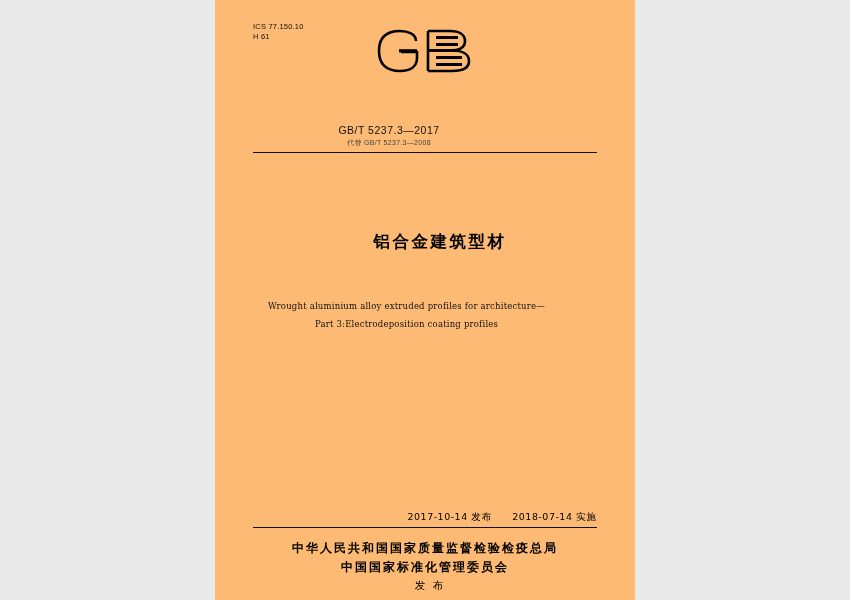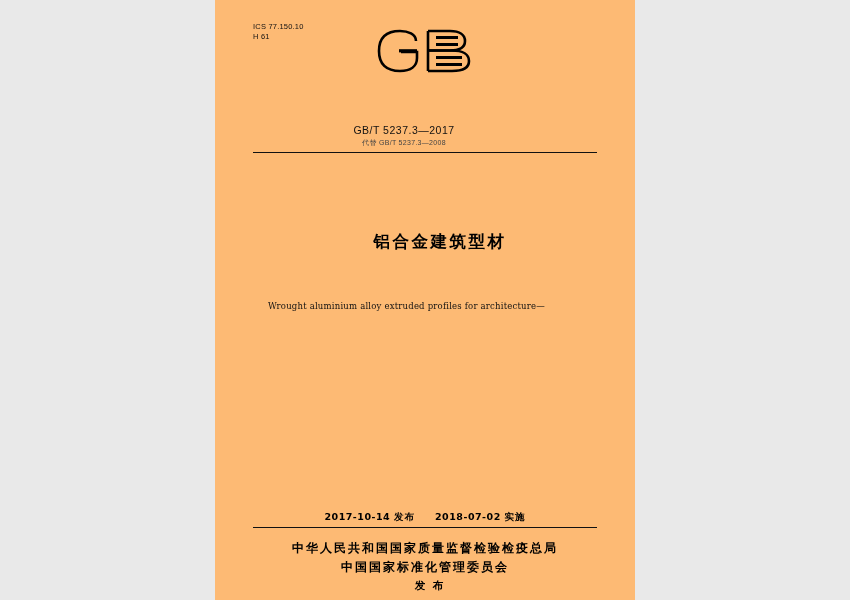--- a/index.html
+++ b/index.html
@@ -65,21 +65,20 @@
     text-indent: 5px;
   }
 
   
   .std-no {
     position: absolute;
     left: 0;
     top: 124px;
     width: 348px;
     text-align: center;
-    margin-left: 15px;
   }
   .std-no .main {
     font-family: "Liberation Sans", sans-serif;
     font-size: 10.5px;
     letter-spacing: 0.5px;
     color: #111;
   }
   .std-no .repl {
     margin-top: 2px;
     font-family: "Liberation Sans", sans-serif;
@@ -128,24 +127,24 @@
     letter-spacing: 0.2px;
   }
 
   
   .dates {
     position: absolute;
     left: 38px;
     top: 511px;
     width: 344px;
     display: flex;
-    justify-content: center;
+    justify-content: flex-end;
     font-family: "DejaVu Sans", sans-serif;
     font-size: 9.5px;
-    font-weight: 700;
+    font-weight: 400;
     color: #000;
     letter-spacing: 0.5px;
     gap: 20px;
   }
   .dates .d-label { letter-spacing: 1px; }
 
   
   .publisher {
     position: absolute;
     left: 0;
@@ -163,21 +162,21 @@
     display: inline-block;
     text-align: right;
   }
   .publisher .issue {
     display: inline-block;
     vertical-align: bottom;
     margin-left: 10px;
     margin-bottom: 1px;
     font-family: "DejaVu Serif", serif;
     font-size: 10.5px;
-    font-weight: 700;
+    font-weight: 400;
     letter-spacing: 2px;
     color: #000;
   }
   .pub-rows { display: inline-block; }
 </style>
 </head>
 <body>
 
 <div class="page-wrap">
   <div class="sheet">
@@ -216,29 +215,30 @@
     </div>
 
     <div class="rule rule-top"></div>
 
     <div class="doc-title">
       <div>铝合金建筑型材</div>
     </div>
 
     <div class="doc-title-en">
       <div>Wrought aluminium alloy extruded profiles for architecture—</div>
+      <div>Part 3:Electrodeposition coating profiles</div>
     </div>
 
     <div class="dates">
       <div>
         <span>2017-10-14</span>
         <span class="d-label">发布</span>
       </div>
       <div>
-        <span>2018-07-02</span>
+        <span>2018-07-14</span>
         <span class="d-label">实施</span>
       </div>
     </div>
 
     <div class="rule rule-bottom"></div>
 
     <div class="publisher">
       <div class="pub-rows">
         <div class="org">中华人民共和国国家质量监督检验检疫总局</div>
         <div class="org">中国国家标准化管理委员会</div>

